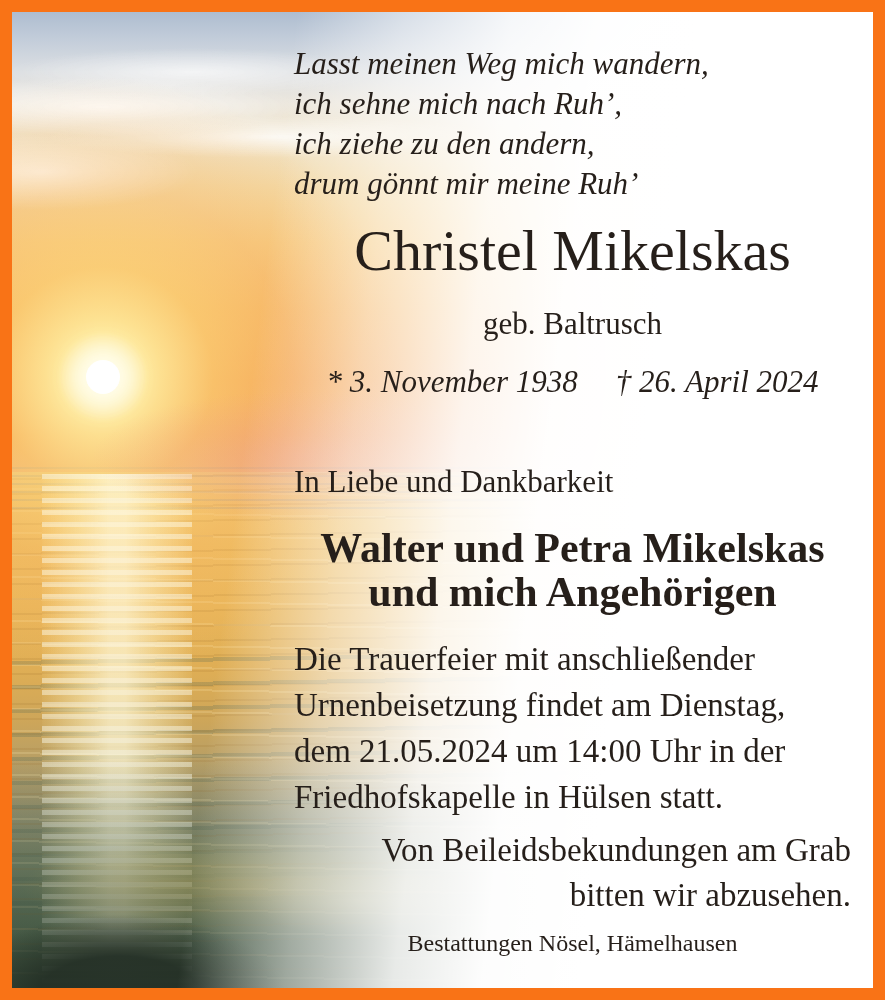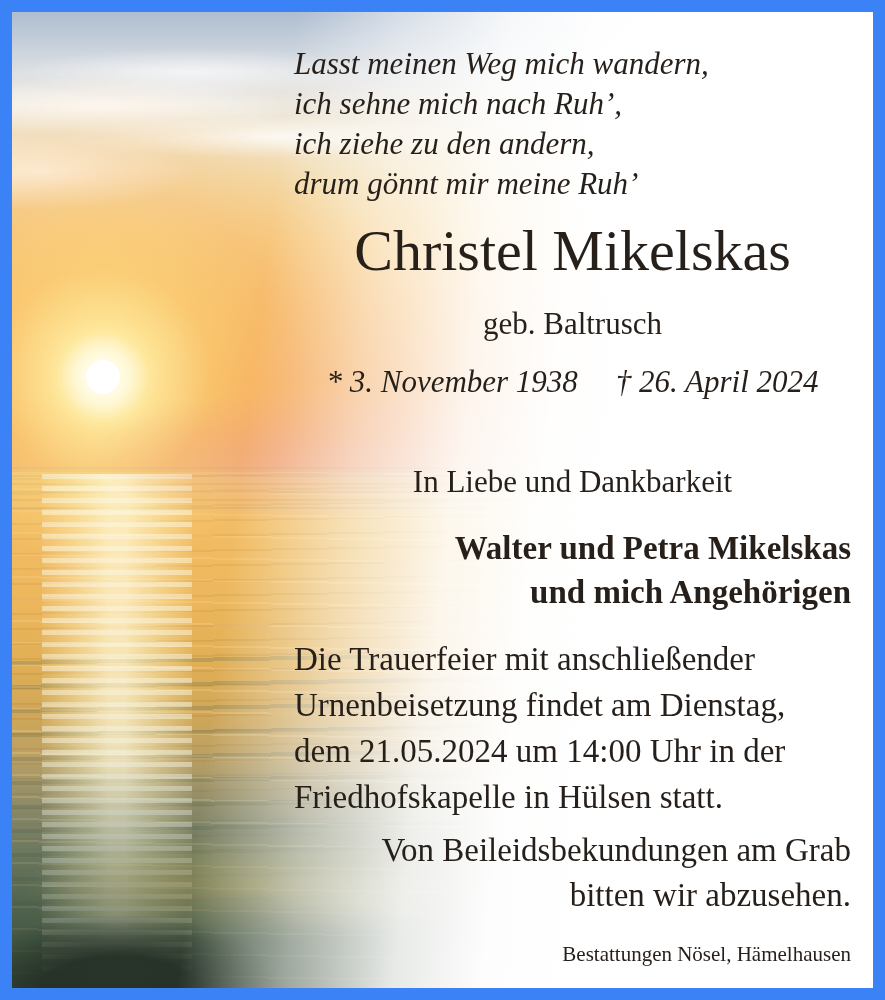--- a/index.html
+++ b/index.html
@@ -1,20 +1,20 @@
 <!DOCTYPE html>
 <html><head>
 <meta charset="utf-8">
 <style>
   html,body{margin:0;padding:0;background:#fff;}
   .page{
     position:relative;
     width:885px;height:1000px;
     box-sizing:border-box;
-    border:12px solid #3b82f6;
+    border:12px solid #f97316;
     background:#ffffff;
     overflow:hidden;
     font-family:"Liberation Serif","DejaVu Serif",serif;
     color:#261f1a;
   }
   .photo{position:absolute;inset:0;overflow:hidden;}
   .photo div{position:absolute;}
   .sky{left:0;right:0;top:0;height:460px;
     background:linear-gradient(180deg,
       #aebdd0 0%,#c3cdda 6%,#dcdfe2 13%,#ece7dd 20%,#f0e3c8 28%,
@@ -78,25 +78,25 @@
       rgba(255,255,255,0) 29%, rgba(255,255,255,.5) 40%,
       rgba(255,255,255,.88) 51%, rgba(255,255,255,.99) 60%, #ffffff 70%);}
 
   .content{position:absolute;left:282px;right:22px;top:0;bottom:0;}
   .content > div{position:absolute;left:0;right:0;}
   .poem{top:32px;font-style:italic;font-size:31px;line-height:40px;text-align:left;}
   .name{top:204px;font-size:58px;line-height:1.2;text-align:center;white-space:nowrap;}
   .maiden{top:294px;font-size:31px;text-align:center;}
   .dates{top:352px;font-style:italic;font-size:31px;text-align:center;white-space:nowrap;}
   .dates .birth{margin-right:38px;}
-  .tribute{top:452px;font-size:31px;text-align:center;}
-  .mourners{top:514px;font-size:33px;font-weight:bold;line-height:44px;text-align:right;}
+  .tribute{top:452px;font-size:31px;}
+  .mourners{top:514px;font-size:42px;font-weight:bold;line-height:44px;text-align:center;}
   .service{top:624px;font-size:33px;line-height:46px;text-align:left;}
   .condolence{top:816px;font-size:33px;line-height:45px;text-align:right;}
-  .funeral-home{top:918px;font-size:21px;text-align:right;margin-top:12px;}
+  .funeral-home{top:918px;font-size:24px;text-align:center;}
 </style>
 </head>
 <body>
 
 <div class="page">
 
   <div class="photo">
     <div class="sky"></div>
     <div class="clouds"></div>
     <div class="sea"></div>

